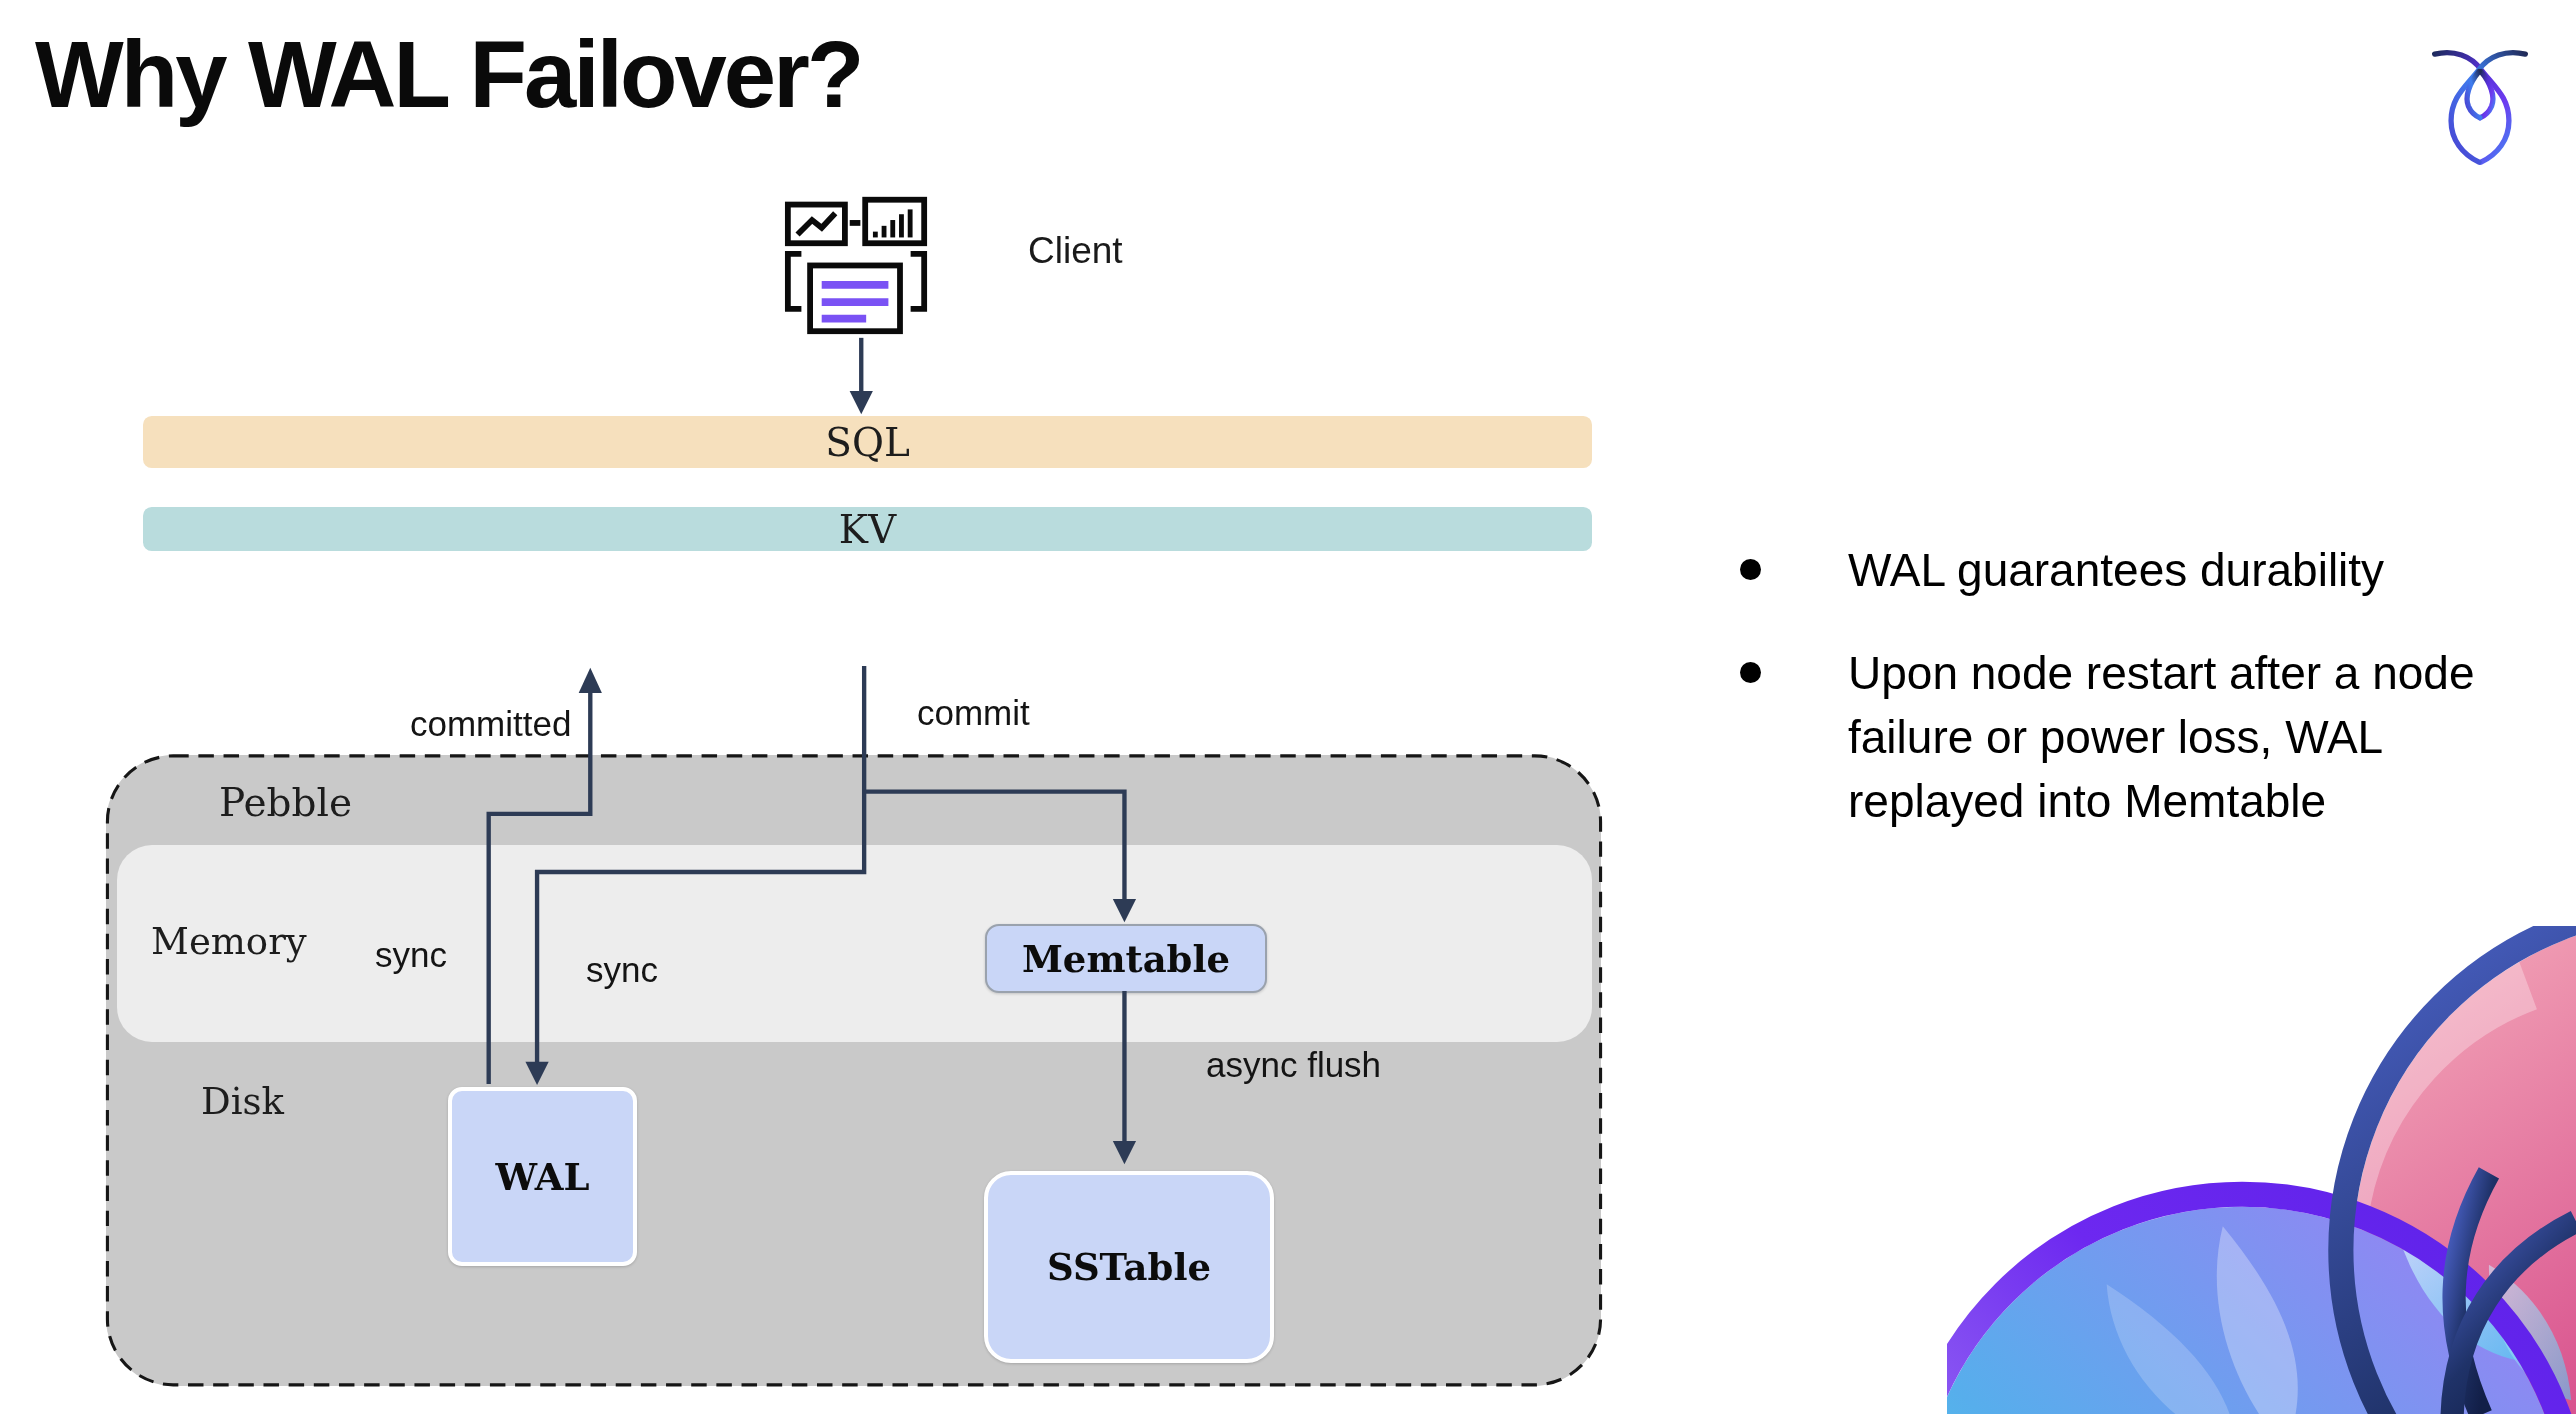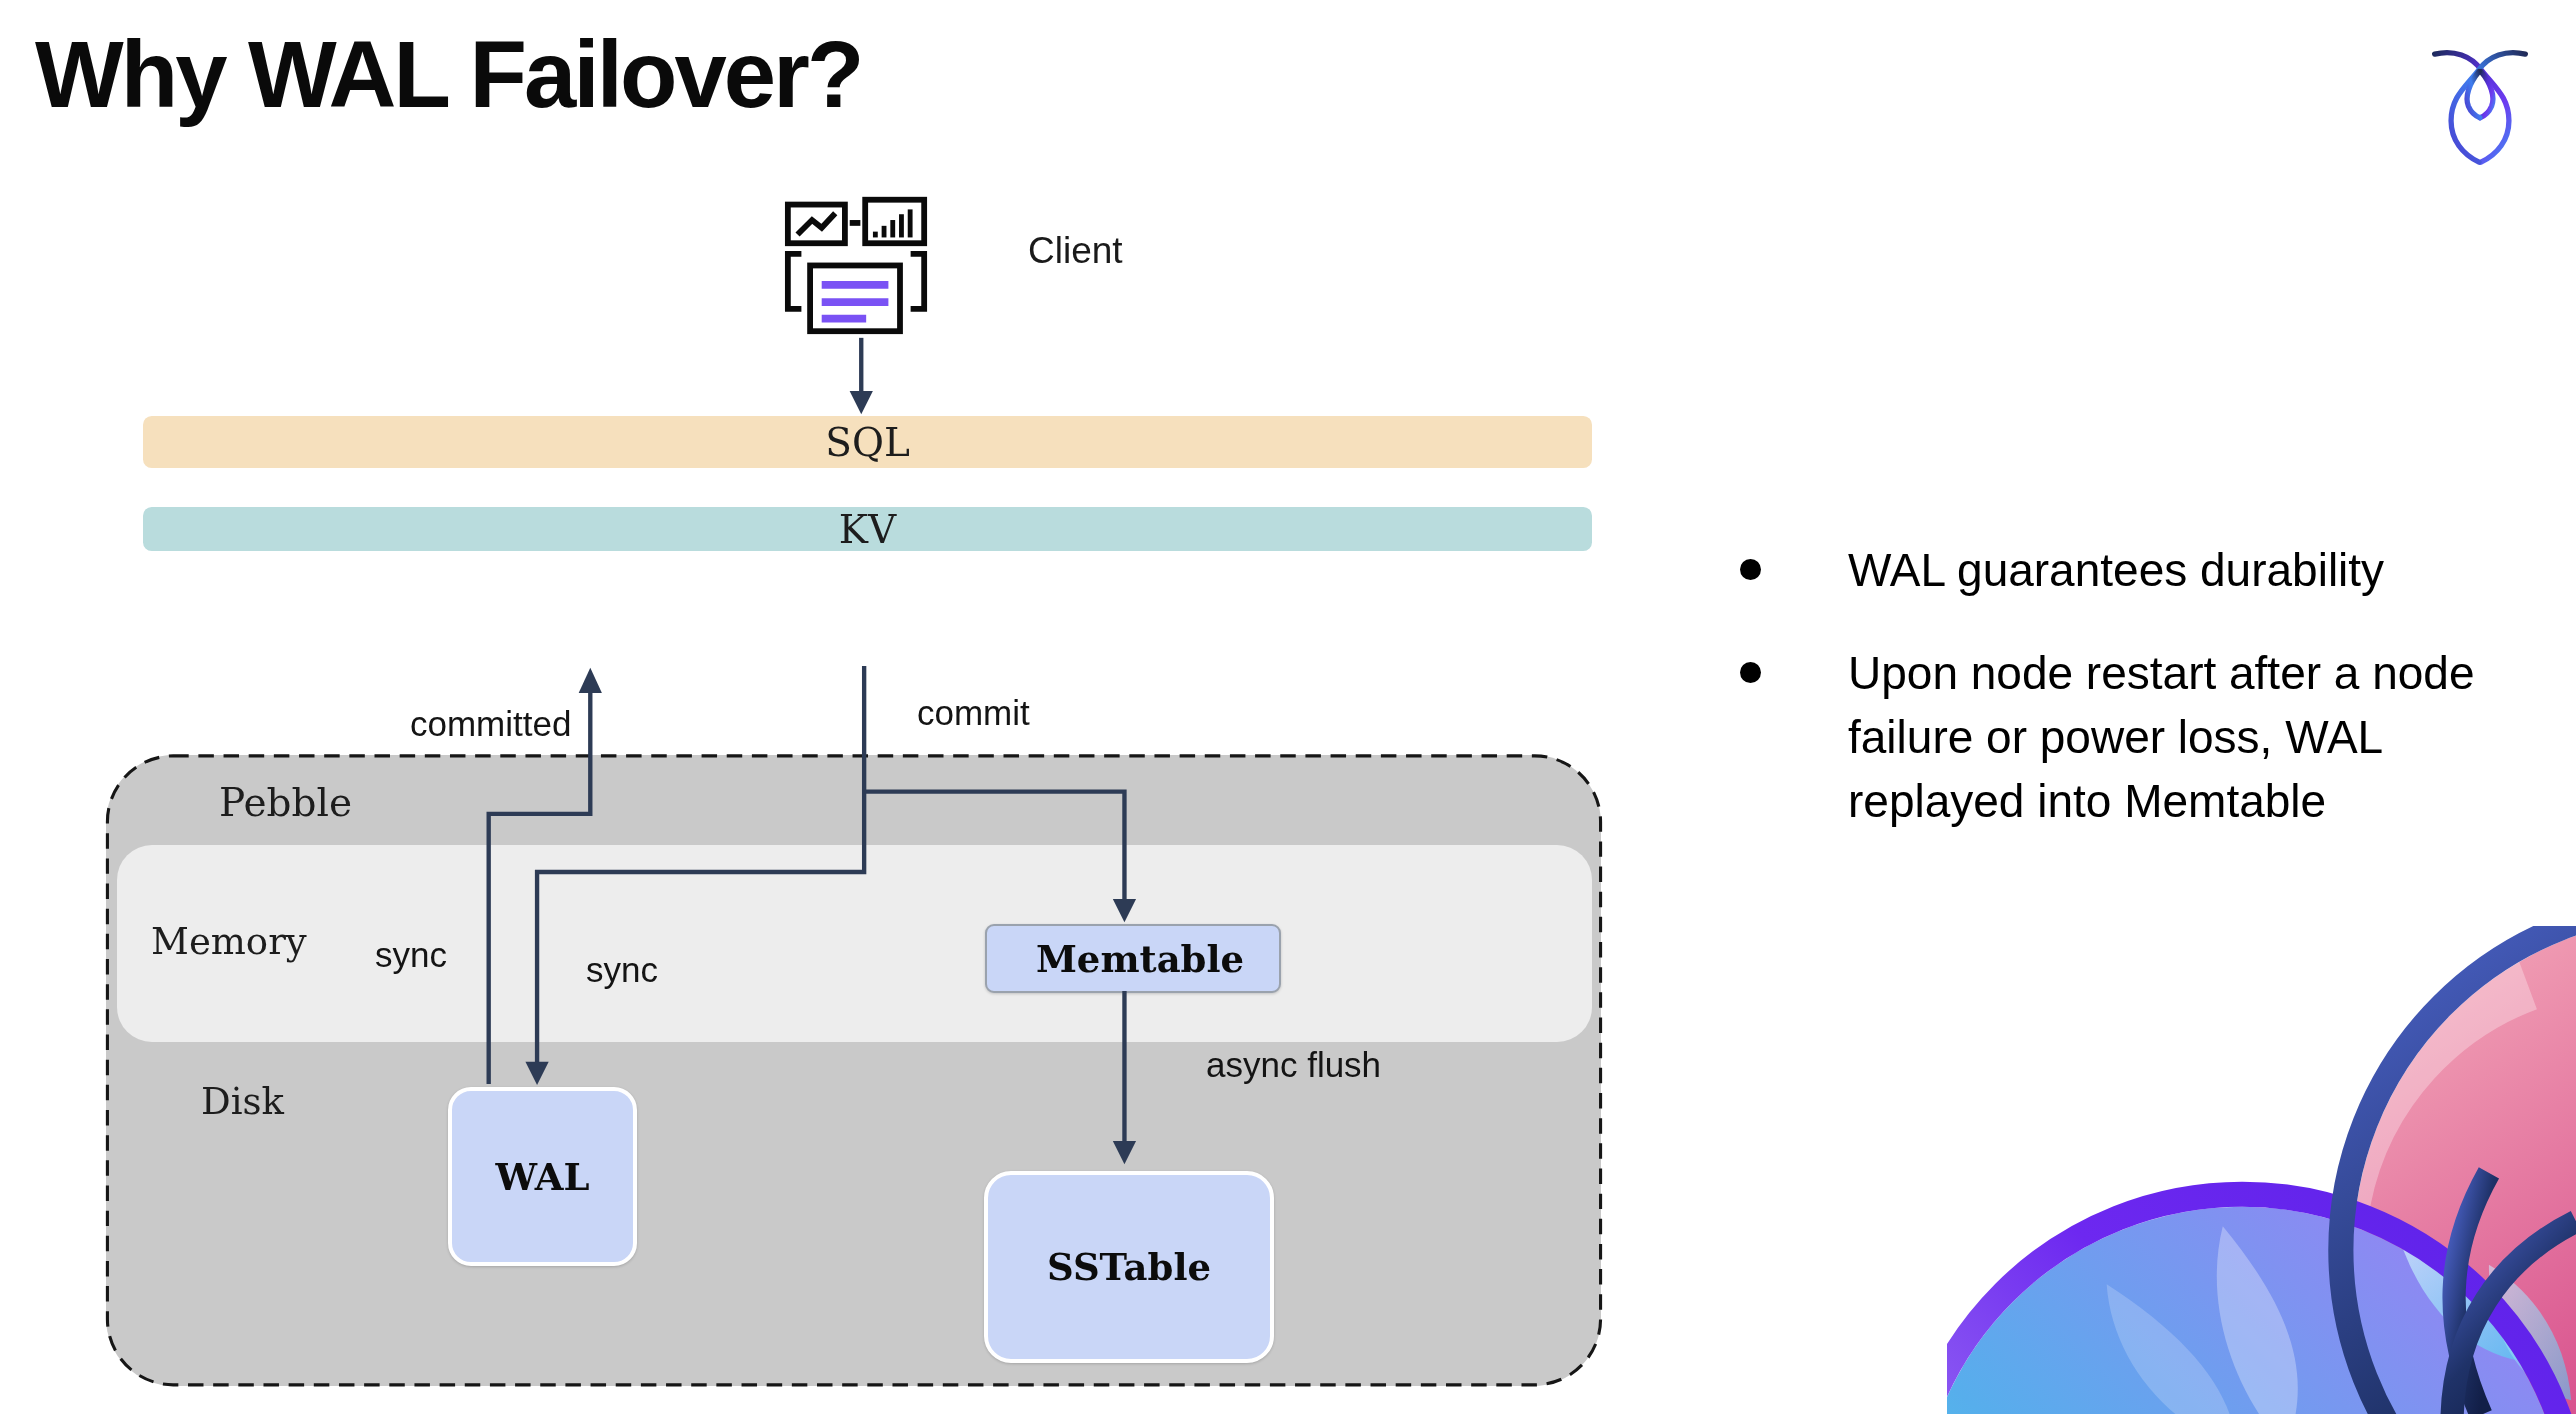--- a/index.html
+++ b/index.html
@@ -29,23 +29,23 @@
                background:#ededed;border-radius:35px;}
   .zone-label{position:absolute;font-family:"DejaVu Serif",serif;color:#1d1d1d;}
   .lbl-pebble{left:219px;top:780px;font-size:39px;}
   .lbl-memory{left:151px;top:920px;font-size:37px;}
   .lbl-disk{left:201px;top:1080px;font-size:37px;}
 
   
   .node{position:absolute;display:flex;align-items:center;justify-content:center;
         background:#c9d6f7;font-family:"DejaVu Serif",serif;font-weight:bold;color:#0c0c0c;}
   .node-wal{left:448px;top:1087px;width:181px;height:171px;border:4.8px solid #ffffff;
-            border-radius:23px;font-size:37px;box-shadow:0 1px 2.9px rgba(0,0,0,.18);}
+            border-radius:14px;font-size:37px;box-shadow:0 1px 2.9px rgba(0,0,0,.18);}
   .node-memtable{left:985px;top:924px;width:278px;height:65px;border:2.9px solid #9aa2ad;
-                 border-radius:9px;font-size:37px;box-shadow:0 1px 2.9px rgba(0,0,0,.18);padding-left:14px;}
+                 border-radius:14px;font-size:37px;box-shadow:0 1px 2.9px rgba(0,0,0,.18);}
   .node-sstable{left:984px;top:1171px;width:282px;height:184px;border:4.8px solid #ffffff;
                 border-radius:27px;font-size:37px;box-shadow:0 1px 2.9px rgba(0,0,0,.18);}
 
   
   .edge-label{position:absolute;font-size:35px;color:#141414;}
   .lbl-committed{left:410px;top:704px;}
   .lbl-commit{left:917px;top:693px;text-align:right;}
   .lbl-sync-a{left:375px;top:935px;}
   .lbl-sync-b{left:586px;top:950px;}
   .lbl-async{left:1206px;top:1045px;}

